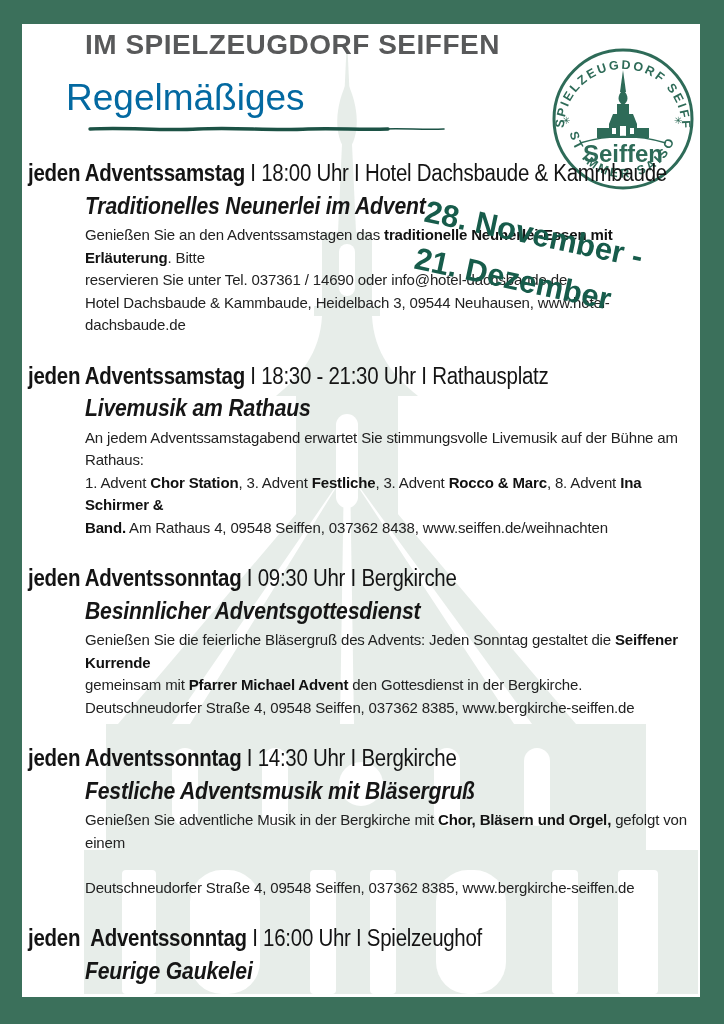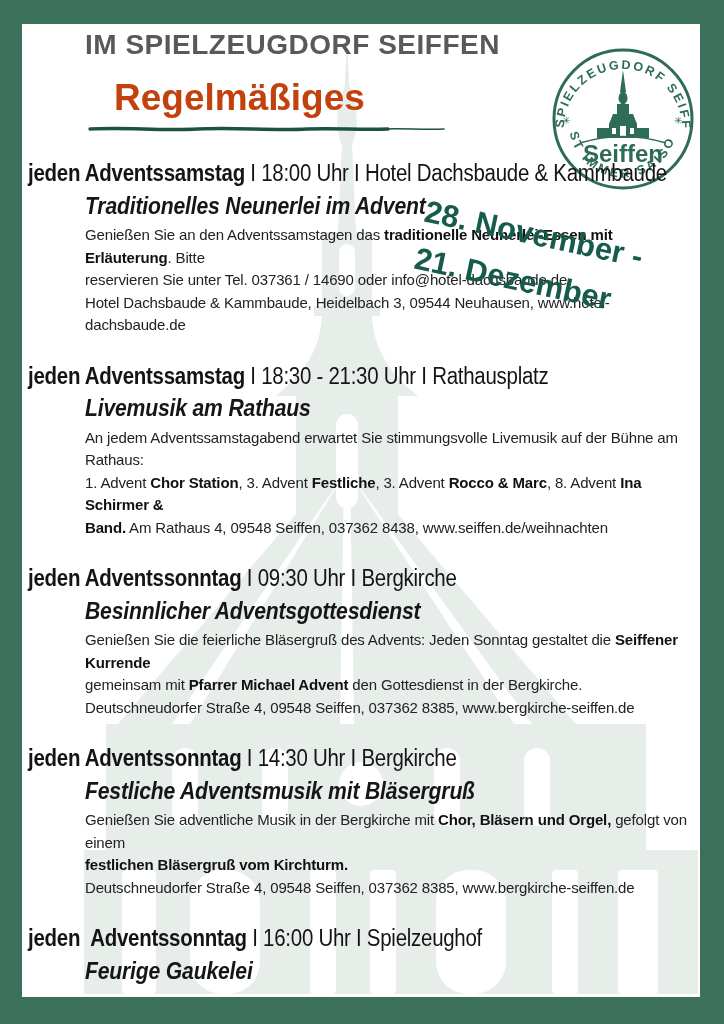--- a/index.html
+++ b/index.html
@@ -26,22 +26,22 @@
     font-size:28px;font-weight:700;letter-spacing:.5px;
     color:#58595a;line-height:1.05;
   }
   .badge{
     display:inline-block;margin:16px 0 0 20px;
     background:#cfe3da;border-radius:26px;
     padding:8px 26px 10px 26px;
     font-size:34px;font-weight:700;color:#156049;
   }
   .section-heading{
-    margin:20px 0 0 92px;
-    font-size:37px;font-weight:700;color:#c2410c;line-height:1.05;
+    margin:20px 0 0 44px;
+    font-size:37px;font-weight:400;color:#0369a1;line-height:1.05;
   }
   .scribble{display:block;margin:6px 0 0 66px;}
   .date-range{
     position:absolute;left:408px;top:164px;
     transform:rotate(12deg);transform-origin:0 0;
     color:#175c4b;font-size:31px;font-weight:700;line-height:1.55;
     white-space:nowrap;
   }
   .logo{position:absolute;left:528px;top:22px;width:146px;height:146px;}
 
@@ -191,21 +191,21 @@
     <div class="event-title">Besinnlicher Adventsgottesdienst</div>
     <p class="event-body"><span>Genießen Sie die feierliche Bläsergruß des Advents: Jeden Sonntag gestaltet die </span><b>Seiffener Kurrende</b><span>
 gemeinsam mit </span><b>Pfarrer Michael Advent</b><span> den Gottesdienst in der Bergkirche.
 Deutschneudorfer Straße 4, 09548 Seiffen, 037362 8385, www.bergkirche-seiffen.de</span></p>
   </section>
 
   <section class="event">
     <div class="event-schedule"><b class="sched-bold">jeden Adventssonntag</b><span class="sched-rest"> I 14:30 Uhr I Bergkirche</span></div>
     <div class="event-title">Festliche Adventsmusik mit Bläsergruß</div>
     <p class="event-body"><span>Genießen Sie adventliche Musik in der Bergkirche mit </span><b>Chor, Bläsern und Orgel,</b><span> gefolgt von einem
-</span><b>festlichen Bläsergruß vom Kirchturm.</b><span>
+</span><span>
 Deutschneudorfer Straße 4, 09548 Seiffen, 037362 8385, www.bergkirche-seiffen.de</span></p>
   </section>
 
   <section class="event">
     <div class="event-schedule"><b class="sched-bold">jeden  Adventssonntag</b><span class="sched-rest"> I 16:00 Uhr I Spielzeughof</span></div>
     <div class="event-title">Feurige Gaukelei</div>
   </section>
 </main>
 
   </div>

